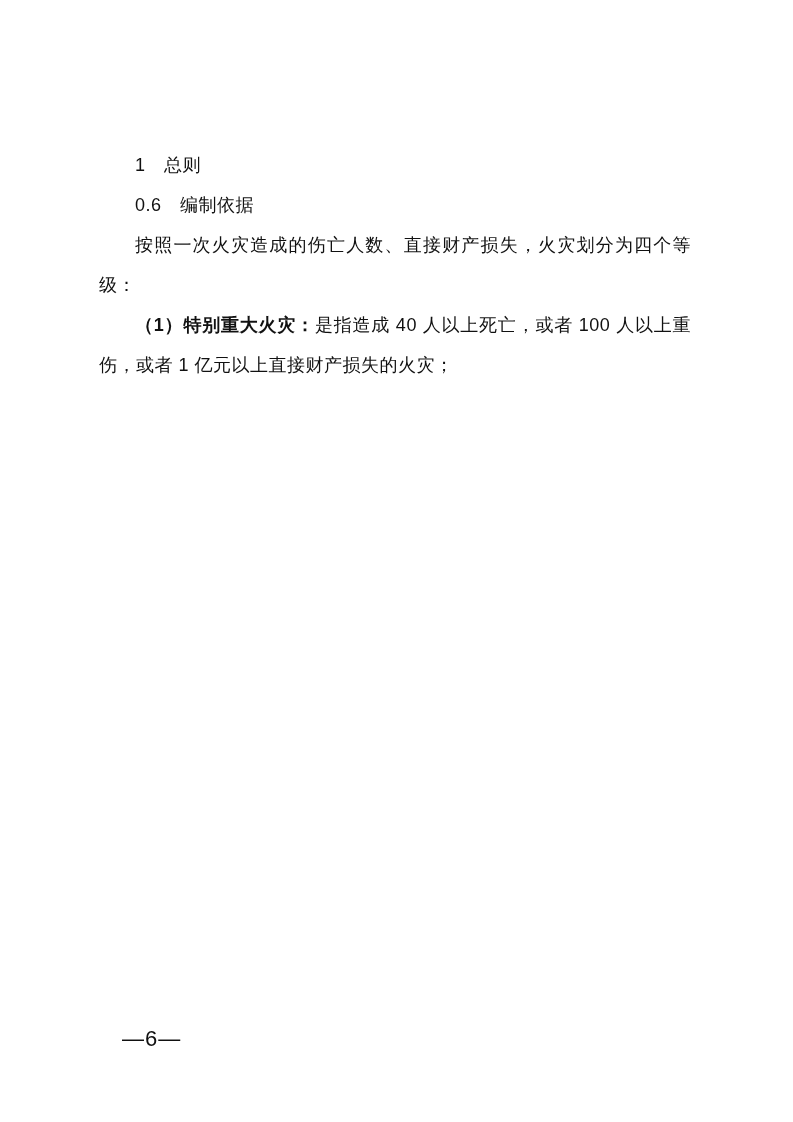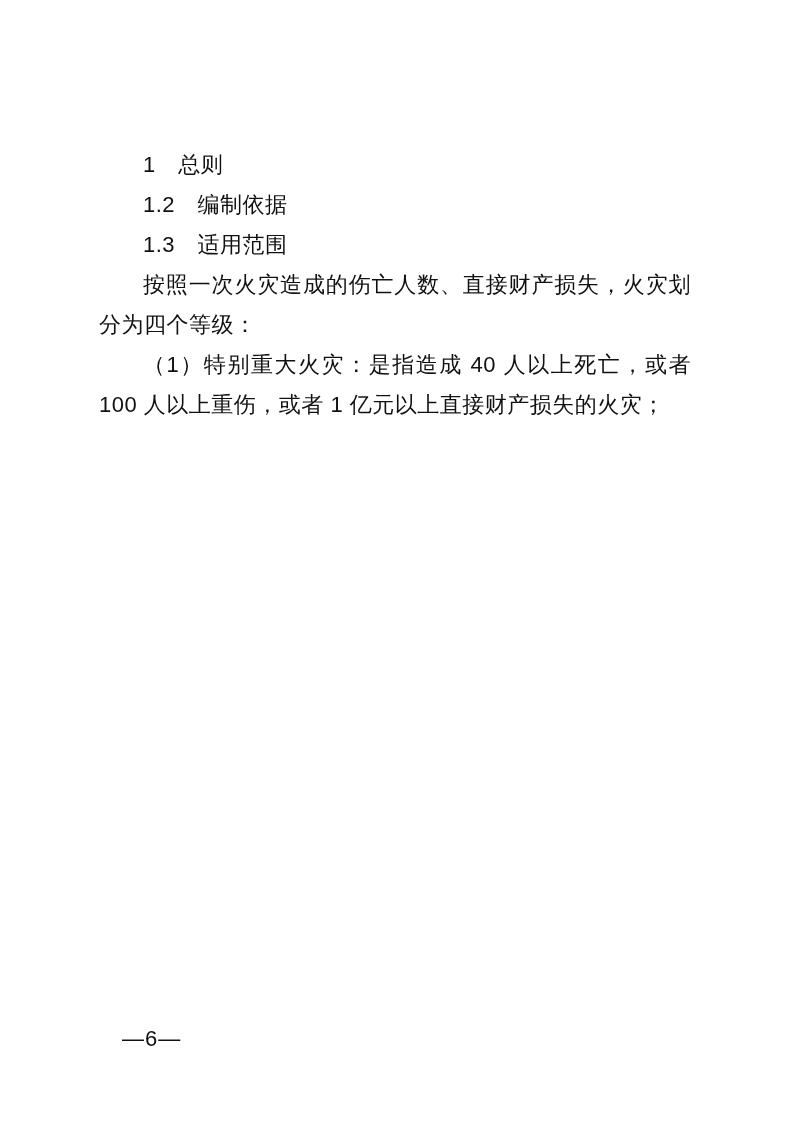--- a/index.html
+++ b/index.html
@@ -17,36 +17,36 @@
   .page {
     position: absolute;
     inset: 0;
     background: #ffffff;
   }
   .text-block {
     position: absolute;
     left: 99px;
     top: 145px;
     width: 592px;
-    font-size: 22px;
+    font-size: 18px;
     line-height: 40px;
     color: #111111;
     text-align: justify;
     letter-spacing: 0.5px;
   }
   .text-block p {
     margin: 0;
     padding: 0;
     text-indent: 2em;
   }
   .text-block p.heading {
     text-align: left;
   }
   .bold-lead {
-    font-weight: normal;
+    font-weight: bold;
   }
   .page-footer {
     position: absolute;
     left: 122px;
     top: 1026px;
     font-size: 22px;
     line-height: 26px;
     color: #111111;
     letter-spacing: 1px;
   }
@@ -55,24 +55,23 @@
 <body>
 
 <div class="page">
 
   <div class="text-block">
 
     <p class="heading">1　总则</p>
 
 
 
-    <p class="heading">1.2　编制依据</p>
+    <p class="heading">0.6　编制依据</p>
 
 
-    <p class="heading">1.3　适用范围</p>
 
 
 
     <p>按照一次火灾造成的伤亡人数、直接财产损失，火灾划分为四个等级：</p>
 
     <p>
       <span class="bold-lead">（1）特别重大火灾：</span><span>是指造成 40 人以上死亡，或者 100 人以上重伤，或者 1 亿元以上直接财产损失的火灾；</span>
     </p>
 
   </div>

